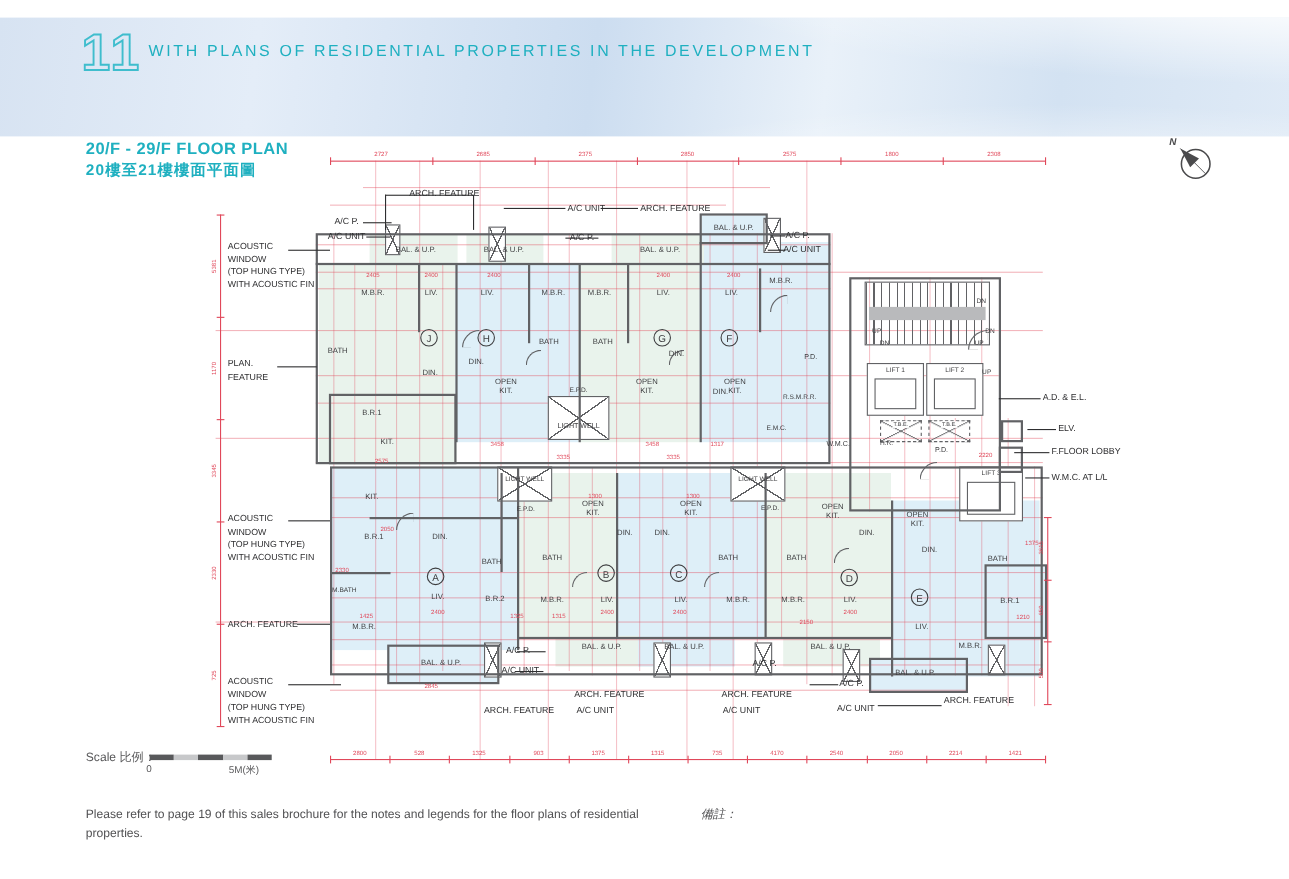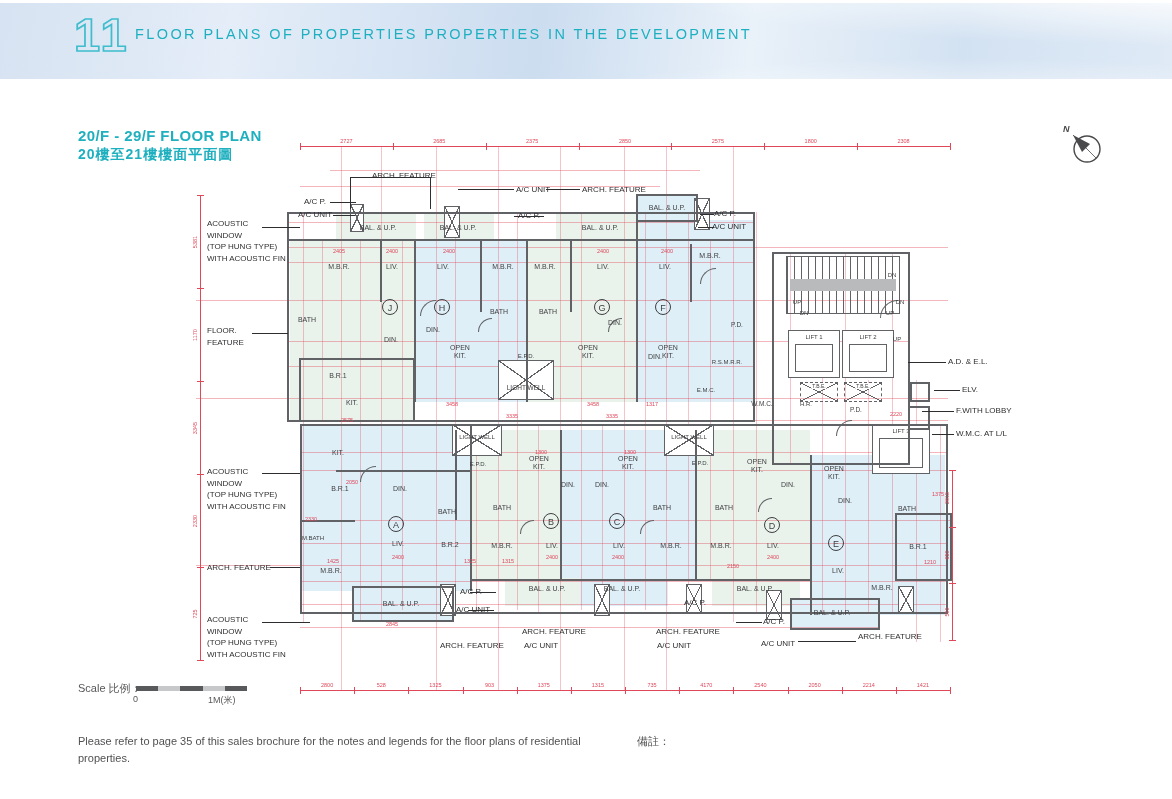--- a/index.html
+++ b/index.html
@@ -1,20 +1,20 @@
 <!DOCTYPE html>
 <html><head>
 <meta charset="utf-8">
 <style>
   html,body{margin:0;padding:0;background:#ffffff;}
   .page{position:relative;width:1172px;height:799px;background:#fff;overflow:hidden;
         font-family:"Liberation Sans", sans-serif;}
   .abs{position:absolute;box-sizing:border-box;}
   
-  .hdr{position:absolute;left:0;top:3px;width:1172px;height:76px;
+  .hdr{position:absolute;left:0;top:16px;width:1172px;height:108px;
     background:
       radial-gradient(120% 190% at 108% -30%, rgba(255,255,255,.95) 10%, rgba(255,255,255,0) 46%),
       radial-gradient(90% 160% at 82% 140%, rgba(255,255,255,.65) 6%, rgba(255,255,255,0) 42%),
       linear-gradient(97deg,#d7e3f2 0%,#e4edf8 20%,#ccddf0 46%,#e9f1f9 64%,#d3e2f2 82%,#dfeaf6 100%);}
   .hdr-num{position:absolute;left:74px;top:4px;font-size:47px;font-weight:700;
     letter-spacing:3px;color:#3fbdcd;}
   @supports (-webkit-text-stroke: 1px black){
     .hdr-num{color:transparent;-webkit-text-stroke:1.7px #3fbdcd;}
   }
   .hdr-en{position:absolute;left:135px;top:23px;font-size:14.5px;letter-spacing:2.4px;color:#1fb0c0;}
@@ -26,30 +26,30 @@
   .plan-canvas{position:absolute;left:0;top:0;width:1172px;height:799px;}
   
   .scale-label{position:absolute;left:78px;top:681px;font-size:11px;color:#58585a;}
   #scale-bar{position:absolute;left:136px;top:686px;width:111px;height:5px;display:flex;}
   #scale-bar span{flex:1 1 auto;height:5px;}
   .scale-zero{position:absolute;left:133px;top:694px;font-size:9px;color:#58585a;}
   .scale-five{position:absolute;left:208px;top:694px;font-size:9px;color:#58585a;}
   
   .rem{position:absolute;top:733px;font-size:11px;color:#515153;line-height:1.55;}
   .rem-en{left:78px;width:545px;}
-  .rem-zh{left:637px;width:500px;}
+  .rem-zh{left:637px;width:500px;font-style:italic;}
 </style>
 </head>
 <body>
 
 <div class="page">
 
   <div class="hdr">
     <div class="hdr-num">11</div>
-    <div class="hdr-en">FLOOR PLANS OF PROPERTIES PROPERTIES IN THE DEVELOPMENT</div>
+    <div class="hdr-en">WITH PLANS OF RESIDENTIAL PROPERTIES IN THE DEVELOPMENT</div>
   </div>
 
   <div class="pt-en">20/F - 29/F FLOOR PLAN</div>
   <div class="pt-zh">20樓至21樓樓面平面圖</div>
 
   <div class="compass-n">N</div>
   <div class="compass">
     <svg width="44" height="44" viewBox="0 0 44 44">
       <circle cx="24" cy="24" r="13" fill="none" stroke="#4a4a4c" stroke-width="1.4"></circle>
       <line x1="10" y1="10" x2="33" y2="33" stroke="#4a4a4c" stroke-width="0.8"></line>
@@ -276,42 +276,42 @@
       <div class="abs" style="left: 655px; top: 299px; width: 16px; height: 16px; border: 1px solid rgb(62, 62, 64); border-radius: 50%; font-size: 9px; color: rgb(62, 62, 64); text-align: center; line-height: 16px;">F</div>
       <div class="abs" style="left: 388px; top: 516px; width: 16px; height: 16px; border: 1px solid rgb(62, 62, 64); border-radius: 50%; font-size: 9px; color: rgb(62, 62, 64); text-align: center; line-height: 16px;">A</div>
       <div class="abs" style="left: 543px; top: 513px; width: 16px; height: 16px; border: 1px solid rgb(62, 62, 64); border-radius: 50%; font-size: 9px; color: rgb(62, 62, 64); text-align: center; line-height: 16px;">B</div>
       <div class="abs" style="left: 609px; top: 513px; width: 16px; height: 16px; border: 1px solid rgb(62, 62, 64); border-radius: 50%; font-size: 9px; color: rgb(62, 62, 64); text-align: center; line-height: 16px;">C</div>
       <div class="abs" style="left: 764px; top: 517px; width: 16px; height: 16px; border: 1px solid rgb(62, 62, 64); border-radius: 50%; font-size: 9px; color: rgb(62, 62, 64); text-align: center; line-height: 16px;">D</div>
       <div class="abs" style="left: 828px; top: 535px; width: 16px; height: 16px; border: 1px solid rgb(62, 62, 64); border-radius: 50%; font-size: 9px; color: rgb(62, 62, 64); text-align: center; line-height: 16px;">E</div>
       <div class="abs" style="left: 207px; top: 218px; font-size: 8px; color: rgb(46, 46, 48); white-space: pre-line; line-height: 1.45;">ACOUSTIC
 WINDOW
 (TOP HUNG TYPE)
 WITH ACOUSTIC FIN</div>
-      <div class="abs" style="left: 207px; top: 325px; font-size: 8px; color: rgb(46, 46, 48); white-space: pre-line; line-height: 1.45;">FLOOR.
+      <div class="abs" style="left: 207px; top: 325px; font-size: 8px; color: rgb(46, 46, 48); white-space: pre-line; line-height: 1.45;">PLAN.
 FEATURE</div>
       <div class="abs" style="left: 207px; top: 466px; font-size: 8px; color: rgb(46, 46, 48); white-space: pre-line; line-height: 1.45;">ACOUSTIC
 WINDOW
 (TOP HUNG TYPE)
 WITH ACOUSTIC FIN</div>
       <div class="abs" style="left: 207px; top: 562px; font-size: 8px; color: rgb(46, 46, 48); white-space: pre-line; line-height: 1.45;">ARCH. FEATURE</div>
       <div class="abs" style="left: 207px; top: 614px; font-size: 8px; color: rgb(46, 46, 48); white-space: pre-line; line-height: 1.45;">ACOUSTIC
 WINDOW
 (TOP HUNG TYPE)
 WITH ACOUSTIC FIN</div>
       <div class="abs" style="left: 372px; top: 170px; font-size: 8px; color: rgb(46, 46, 48); white-space: pre-line; line-height: 1.45;">ARCH. FEATURE</div>
       <div class="abs" style="left: 304px; top: 196px; font-size: 8px; color: rgb(46, 46, 48); white-space: pre-line; line-height: 1.45;">A/C P.</div>
       <div class="abs" style="left: 298px; top: 209px; font-size: 8px; color: rgb(46, 46, 48); white-space: pre-line; line-height: 1.45;">A/C UNIT</div>
       <div class="abs" style="left: 516px; top: 184px; font-size: 8px; color: rgb(46, 46, 48); white-space: pre-line; line-height: 1.45;">A/C UNIT</div>
       <div class="abs" style="left: 582px; top: 184px; font-size: 8px; color: rgb(46, 46, 48); white-space: pre-line; line-height: 1.45;">ARCH. FEATURE</div>
       <div class="abs" style="left: 518px; top: 210px; font-size: 8px; color: rgb(46, 46, 48); white-space: pre-line; line-height: 1.45;">A/C P.</div>
       <div class="abs" style="left: 714px; top: 208px; font-size: 8px; color: rgb(46, 46, 48); white-space: pre-line; line-height: 1.45;">A/C P.</div>
       <div class="abs" style="left: 712px; top: 221px; font-size: 8px; color: rgb(46, 46, 48); white-space: pre-line; line-height: 1.45;">A/C UNIT</div>
       <div class="abs" style="left: 948px; top: 356px; font-size: 8px; color: rgb(46, 46, 48); white-space: pre-line; line-height: 1.45;">A.D. &amp; E.L.</div>
       <div class="abs" style="left: 962px; top: 384px; font-size: 8px; color: rgb(46, 46, 48); white-space: pre-line; line-height: 1.45;">ELV.</div>
-      <div class="abs" style="left: 956px; top: 405px; font-size: 8px; color: rgb(46, 46, 48); white-space: pre-line; line-height: 1.45;">F.WITH LOBBY</div>
+      <div class="abs" style="left: 956px; top: 405px; font-size: 8px; color: rgb(46, 46, 48); white-space: pre-line; line-height: 1.45;">F.FLOOR LOBBY</div>
       <div class="abs" style="left: 956px; top: 428px; font-size: 8px; color: rgb(46, 46, 48); white-space: pre-line; line-height: 1.45;">W.M.C. AT L/L</div>
       <div class="abs" style="left: 460px; top: 586px; font-size: 8px; color: rgb(46, 46, 48); white-space: pre-line; line-height: 1.45;">A/C P.</div>
       <div class="abs" style="left: 456px; top: 604px; font-size: 8px; color: rgb(46, 46, 48); white-space: pre-line; line-height: 1.45;">A/C UNIT</div>
       <div class="abs" style="left: 440px; top: 640px; font-size: 8px; color: rgb(46, 46, 48); white-space: pre-line; line-height: 1.45;">ARCH. FEATURE</div>
       <div class="abs" style="left: 522px; top: 626px; font-size: 8px; color: rgb(46, 46, 48); white-space: pre-line; line-height: 1.45;">ARCH. FEATURE</div>
       <div class="abs" style="left: 524px; top: 640px; font-size: 8px; color: rgb(46, 46, 48); white-space: pre-line; line-height: 1.45;">A/C UNIT</div>
       <div class="abs" style="left: 656px; top: 626px; font-size: 8px; color: rgb(46, 46, 48); white-space: pre-line; line-height: 1.45;">ARCH. FEATURE</div>
       <div class="abs" style="left: 657px; top: 640px; font-size: 8px; color: rgb(46, 46, 48); white-space: pre-line; line-height: 1.45;">A/C UNIT</div>
       <div class="abs" style="left: 684px; top: 597px; font-size: 8px; color: rgb(46, 46, 48); white-space: pre-line; line-height: 1.45;">A/C P.</div>
       <div class="abs" style="left: 763px; top: 616px; font-size: 8px; color: rgb(46, 46, 48); white-space: pre-line; line-height: 1.45;">A/C P.</div>
@@ -433,22 +433,22 @@
 
   <div class="scale-label">Scale 比例：</div>
   <div id="scale-bar">
       <span style="background: rgb(88, 89, 91);"></span>
       <span style="background: rgb(199, 200, 202);"></span>
       <span style="background: rgb(88, 89, 91);"></span>
       <span style="background: rgb(199, 200, 202);"></span>
       <span style="background: rgb(88, 89, 91);"></span>
     </div>
   <div class="scale-zero">0</div>
-  <div class="scale-five">1M(米)</div>
+  <div class="scale-five">5M(米)</div>
 
   <div class="rem rem-en">
-    <div>Please refer to page 35 of this sales brochure for the notes and legends for the floor plans of residential properties.</div>
+    <div>Please refer to page 19 of this sales brochure for the notes and legends for the floor plans of residential properties.</div>
   </div>
   <div class="rem rem-zh">
     <div>備註：</div>
   </div>
 
 </div>
 
 </body></html>

